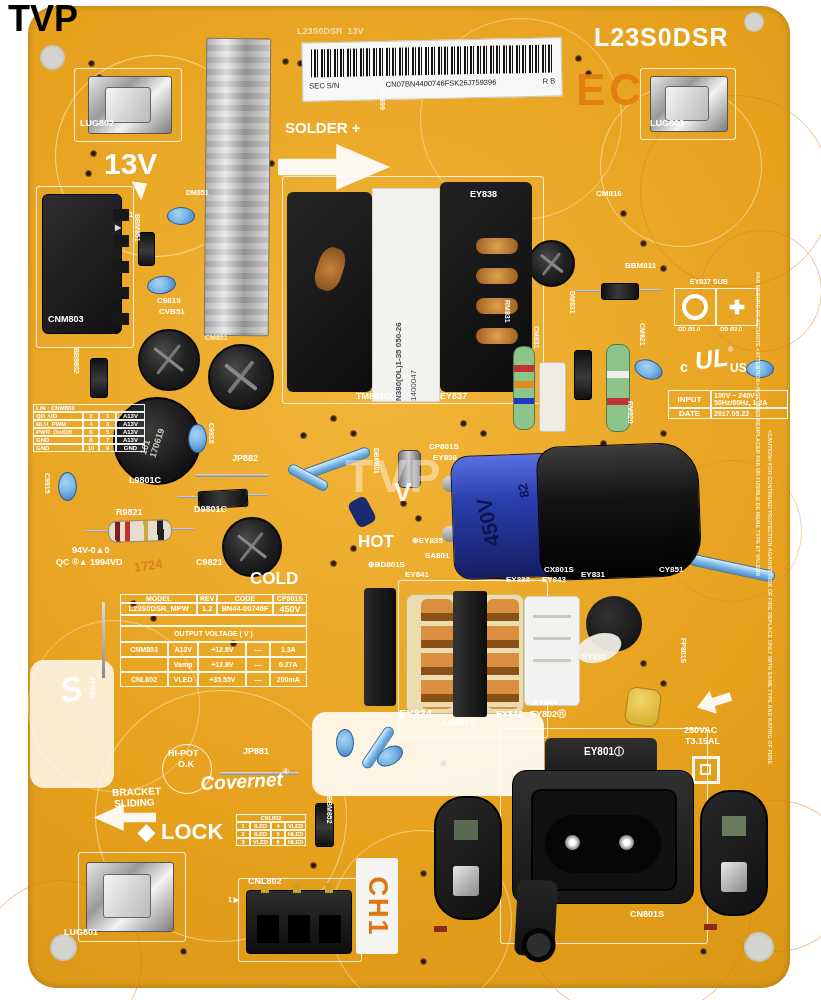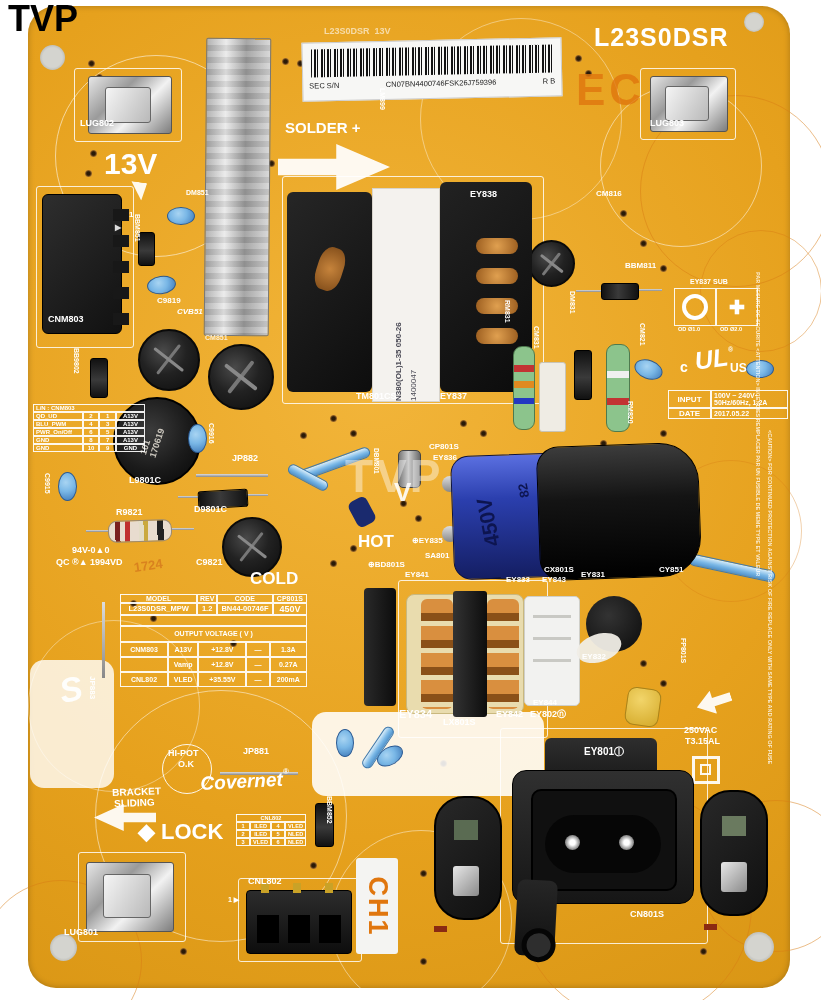--- a/index.html
+++ b/index.html
@@ -437,34 +437,34 @@
     <div class="comp bwire" style="left:258px;top:466px;width:42px;height:9px;transform:rotate(28deg);"></div>
     <div class="comp bwire" style="left:660px;top:556px;width:86px;height:10px;transform:rotate(12deg);"></div>
     <div class="comp bwire" style="left:326px;top:736px;width:46px;height:9px;transform:rotate(-56deg);"></div>
 
   </div>
 
   <div class="abs" id="silk" style="left:0;top:0;width:821px;height:1000px;pointer-events:none;z-index:9;">
       <span class="lbl" style="left: 8px; top: 0px; font-size: 36px; color: rgb(0, 0, 0);">TVP</span>
       <span class="lbl" style="left: 345px; top: 452px; font-size: 46px; opacity: 0.42; letter-spacing: 3px;">TVP</span>
       <span class="lbl" style="left: 594px; top: 24px; font-size: 25px; letter-spacing: 1px;">L23S0DSR</span>
-      <span class="lbl" style="left: 324px; top: 27px; font-size: 9px; opacity: 0.6;">L23S0DSR  13V</span>
+      <span class="lbl" style="left: 297px; top: 27px; font-size: 9px; opacity: 0.6;">L23S0DSR  13V</span>
       <span class="lbl" style="left: 576px; top: 66px; font-size: 44px; color: rgb(224, 118, 14); opacity: 0.8; letter-spacing: 4px;">EC</span>
       <span class="lbl" style="left: 80px; top: 119px; font-size: 9px;">LUG802</span>
       <span class="lbl" style="left: 650px; top: 119px; font-size: 9px;">LUG803</span>
       <span class="lbl" style="left: 64px; top: 928px; font-size: 9px;">LUG801</span>
       <span class="lbl" style="left: 104px; top: 148px; font-size: 30px;">13V</span>
       <span class="lbl" style="left: 285px; top: 120px; font-size: 15px;">SOLDER +</span>
       <span class="lbl" style="left: 386px; top: 88px; font-size: 7px; transform: rotate(90deg);">LM899</span>
       <span class="lbl" style="left: 48px; top: 315px; font-size: 9px;">CNM803</span>
       <span class="lbl" style="left: 141px; top: 214px; font-size: 7px; transform: rotate(90deg);">BBM851</span>
       <span class="lbl" style="left: 186px; top: 189px; font-size: 7px;">DM851</span>
       <span class="lbl" style="left: 80px; top: 348px; font-size: 7px; transform: rotate(90deg);">BB9802</span>
       <span class="lbl" style="left: 157px; top: 297px; font-size: 8px; text-align: center;">C9819</span>
-      <span class="lbl" style="left: 177px; top: 308px; font-size: 8px; font-style: italic;">CVB51</span>
+      <span class="lbl" style="left: 159px; top: 308px; font-size: 8px;">CVB51</span>
       <span class="lbl" style="left: 205px; top: 334px; font-size: 7px; opacity: 0.8;">CM851</span>
       <span class="lbl" style="left: 470px; top: 190px; font-size: 9px;">EY838</span>
       <span class="lbl" style="left: 596px; top: 190px; font-size: 8px;">CM816</span>
       <span class="lbl" style="left: 598px; top: 262px; font-size: 8px; padding-left: 27px;">BBM811</span>
       <span class="lbl" style="left: 576px; top: 291px; font-size: 7px; transform: rotate(90deg);">DM831</span>
       <span class="lbl" style="left: 511px; top: 300px; font-size: 7px; transform: rotate(90deg);">RM831</span>
       <span class="lbl" style="left: 540px; top: 326px; font-size: 7px; transform: rotate(90deg);">CM831</span>
       <span class="lbl" style="left: 634px; top: 401px; font-size: 7px; transform: rotate(90deg);">RM820</span>
       <span class="lbl" style="left: 646px; top: 323px; font-size: 7px; transform: rotate(90deg);">CM821</span>
       <span class="lbl" style="left: 356px; top: 392px; font-size: 9px;">TM801CS</span>

